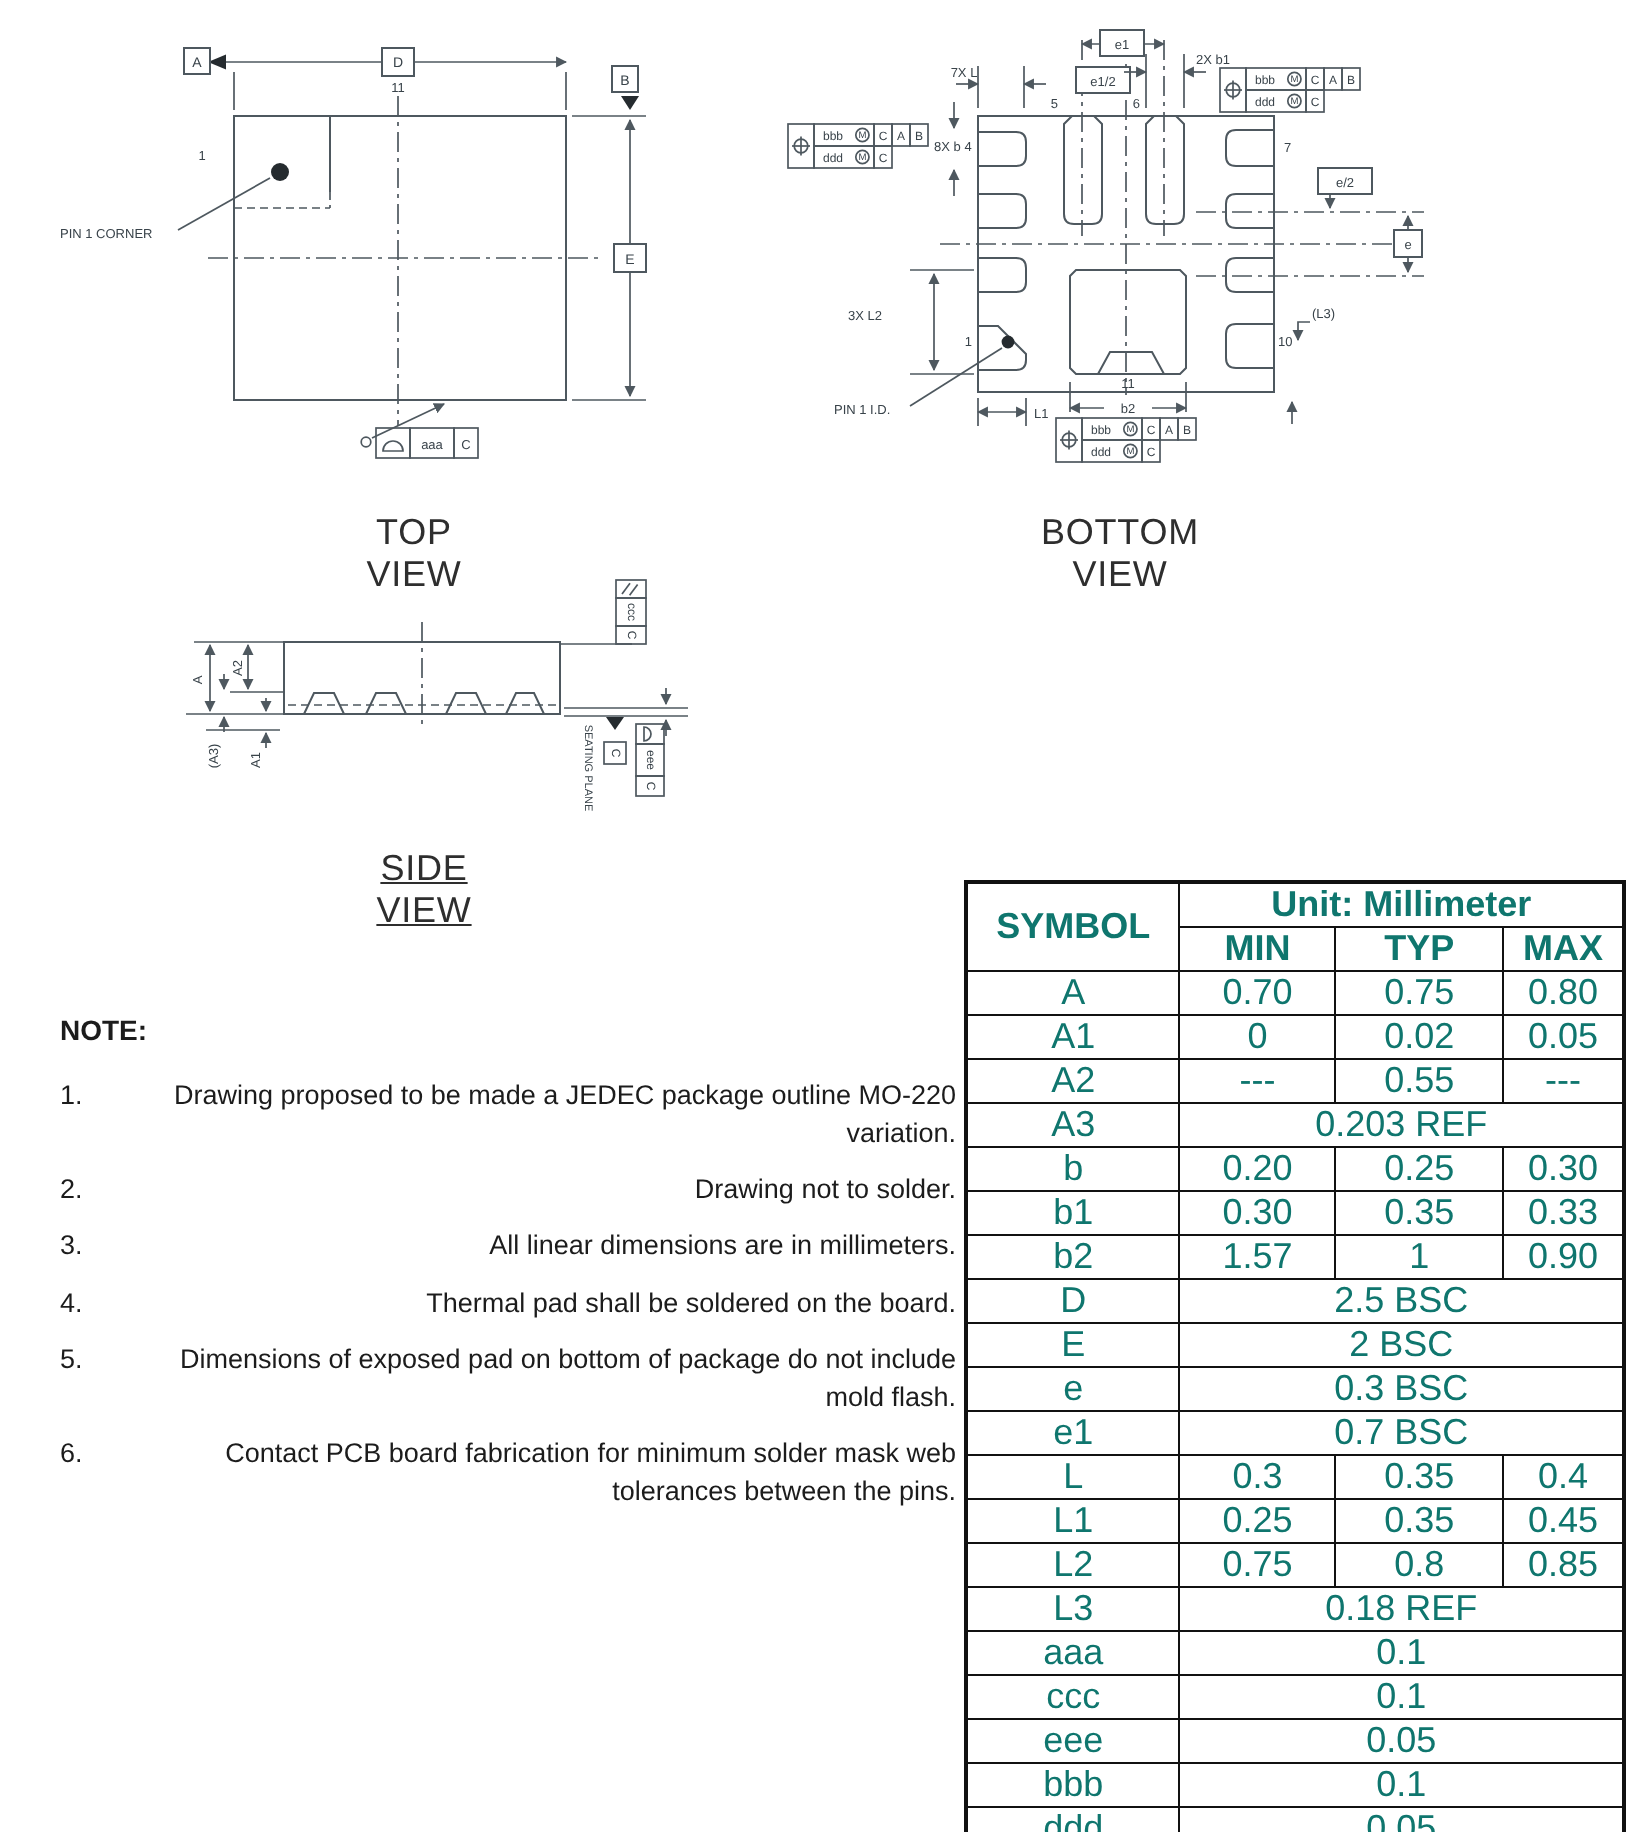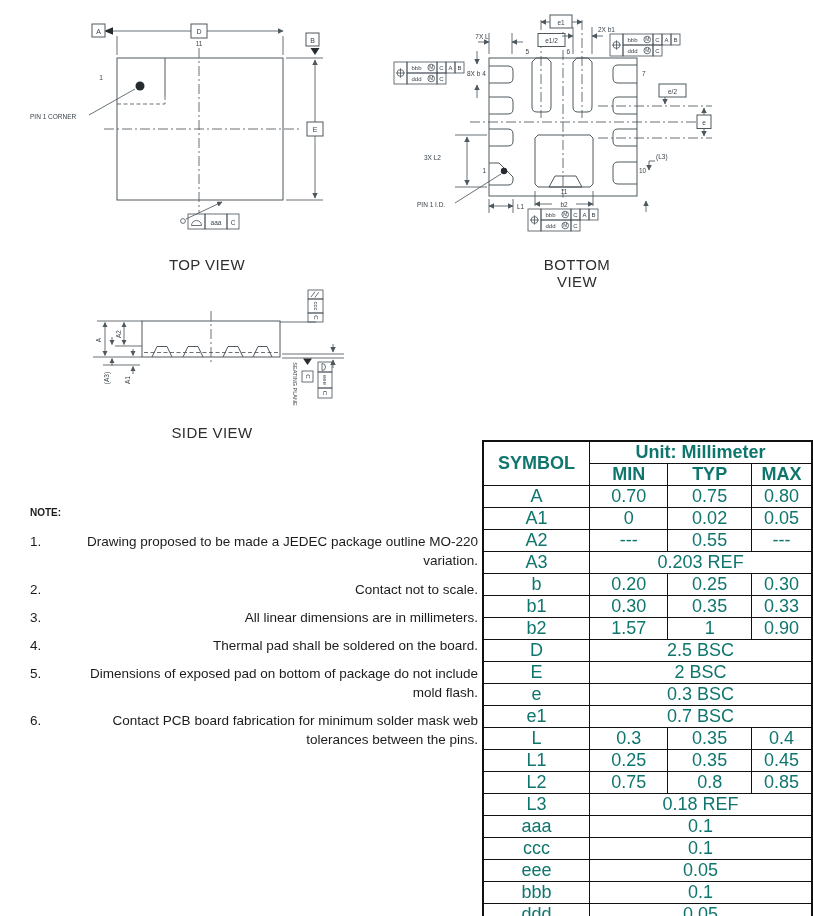--- a/index.html
+++ b/index.html
@@ -11,24 +11,24 @@
   .thin{stroke:#4e585f;fill:none;stroke-width:0.85;}
   .cl{stroke:#4e585f;fill:none;stroke-width:0.85;stroke-dasharray:10 3 2 3;}
   .dsh{stroke:#4e585f;fill:none;stroke-width:0.85;stroke-dasharray:4 2.5;}
   .fillbox{fill:#ffffff;stroke:#4e585f;stroke-width:1;}
   .solid{fill:#252b2f;stroke:none;}
   .t65{font-size:6.5px;}
   .t7{font-size:7px;}
   .t6{font-size:6px;}
   .t48{font-size:4.8px;}
   .t55{font-size:5.5px;}
-  .caption{position:absolute;font-size:15px;color:#2e2e2e;letter-spacing:.4px;text-align:center;}
+  .caption{position:absolute;font-size:18px;color:#2e2e2e;letter-spacing:.4px;text-align:center;}
   .note{position:absolute;left:30px;top:506px;width:448px;color:#1c1c1c;
         font-size:13.5px;line-height:1.42;}
-  .note-title{font-weight:bold;font-size:10px;margin-bottom:12px;}
+  .note-title{font-weight:bold;font-size:14px;margin-bottom:12px;}
   .note-item{display:flex;margin:0 0 9px 0;}
   .note-num{flex:0 0 28px;}
   .note-text{flex:1;text-align:right;}
   .dim-table{position:absolute;left:482px;top:440px;border-collapse:collapse;
              width:331px;font-size:18px;color:#0f766e;}
   .dim-table td,.dim-table th{border:1px solid #111;text-align:center;height:20px;padding:0 2px;}
   .dim-table th{font-weight:bold;}
   .dim-table{border:2px solid #111;}
 </style>
 </head>
@@ -231,21 +231,21 @@
     <text class="t65" x="704" y="124.5" text-anchor="middle">e</text>
     <text class="t65" x="424" y="160">3X L2</text>
     <text class="t65" x="486" y="173" text-anchor="end">1</text>
     <text class="t65" x="639" y="173">10</text>
     <text class="t65" x="656" y="159">(L3)</text>
     <text class="t65" x="417" y="207">PIN 1 I.D.</text>
     <text class="t65" x="517" y="209">L1</text>
     <text class="t65" x="564" y="194" text-anchor="middle">11</text>
     <text class="t65" x="564" y="206.5" text-anchor="middle">b2</text>
   </svg>
-  <div class="caption" style="left:522px;top:256px;width:110px;">BOTTOM VIEW</div>
+  <div class="caption" style="left:505px;top:256px;width:110px;">BOTTOM VIEW</div>
 
   <svg style="left:85px;top:288px;" width="265" height="135" viewBox="85 288 265 135">
     <defs>
       <marker id="arS" viewBox="0 0 10 10" refX="9" refY="5" markerWidth="6.5" markerHeight="6.5" orient="auto-start-reverse">
         <path d="M0 0 L10 5 L0 10 z" fill="#4e585f"></path>
       </marker>
     </defs>
     <g>
       <rect class="ln" x="142" y="321" width="138" height="36"></rect>
       <line class="dsh" x1="144" y1="352.5" x2="278" y2="352.5"></line>
@@ -295,31 +295,31 @@
       <rect class="thin" x="318" y="388" width="14" height="10"></rect>
       <path class="thin" d="M322 363.5 a3.5 3.5 0 0 1 0 7 Z"></path>
       <text class="t6" transform="rotate(90 325 380)" x="325" y="380" text-anchor="middle" dominant-baseline="middle">eee</text>
       <text class="t6" transform="rotate(90 325 393)" x="325" y="393" text-anchor="middle" dominant-baseline="middle">C</text>
     </g>
     <text class="t65" transform="rotate(-90 101 340)" x="101" y="340" text-anchor="middle">A</text>
     <text class="t65" transform="rotate(-90 121 334)" x="121" y="334" text-anchor="middle">A2</text>
     <text class="t65" transform="rotate(-90 109 378)" x="109" y="378" text-anchor="middle">(A3)</text>
     <text class="t65" transform="rotate(-90 130 380)" x="130" y="380" text-anchor="middle">A1</text>
   </svg>
-  <div class="caption" style="left:167px;top:424px;width:90px;">SIDE VIEW</div>
+  <div class="caption" style="left:167px;top:424px;width:90px;text-decoration:underline;">SIDE VIEW</div>
 
   <div class="note">
     <div class="note-title">NOTE:</div>
     <div class="note-item">
         <span class="note-num">1.</span>
         <span class="note-text">Drawing proposed to be made a JEDEC package outline MO-220 variation.</span>
       </div>
     <div class="note-item">
         <span class="note-num">2.</span>
-        <span class="note-text">Contact not to scale.</span>
+        <span class="note-text">Drawing not to solder.</span>
       </div>
     <div class="note-item">
         <span class="note-num">3.</span>
         <span class="note-text">All linear dimensions are in millimeters.</span>
       </div>
     <div class="note-item">
         <span class="note-num">4.</span>
         <span class="note-text">Thermal pad shall be soldered on the board.</span>
       </div>
     <div class="note-item">

